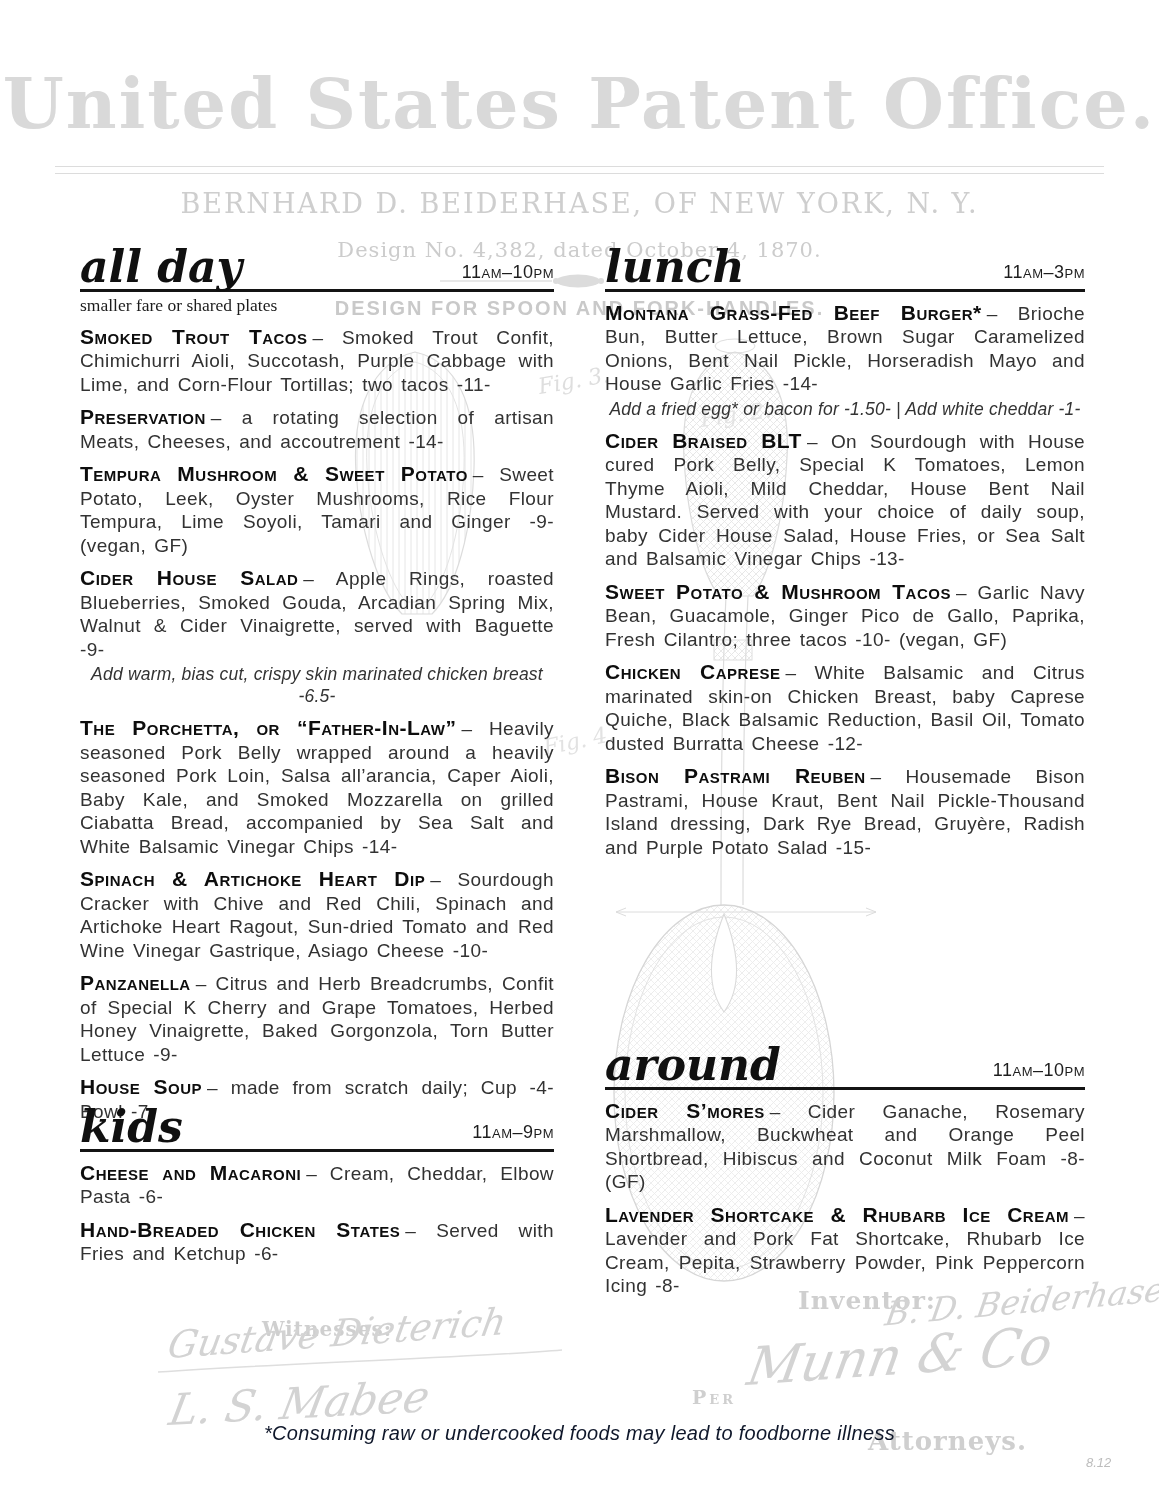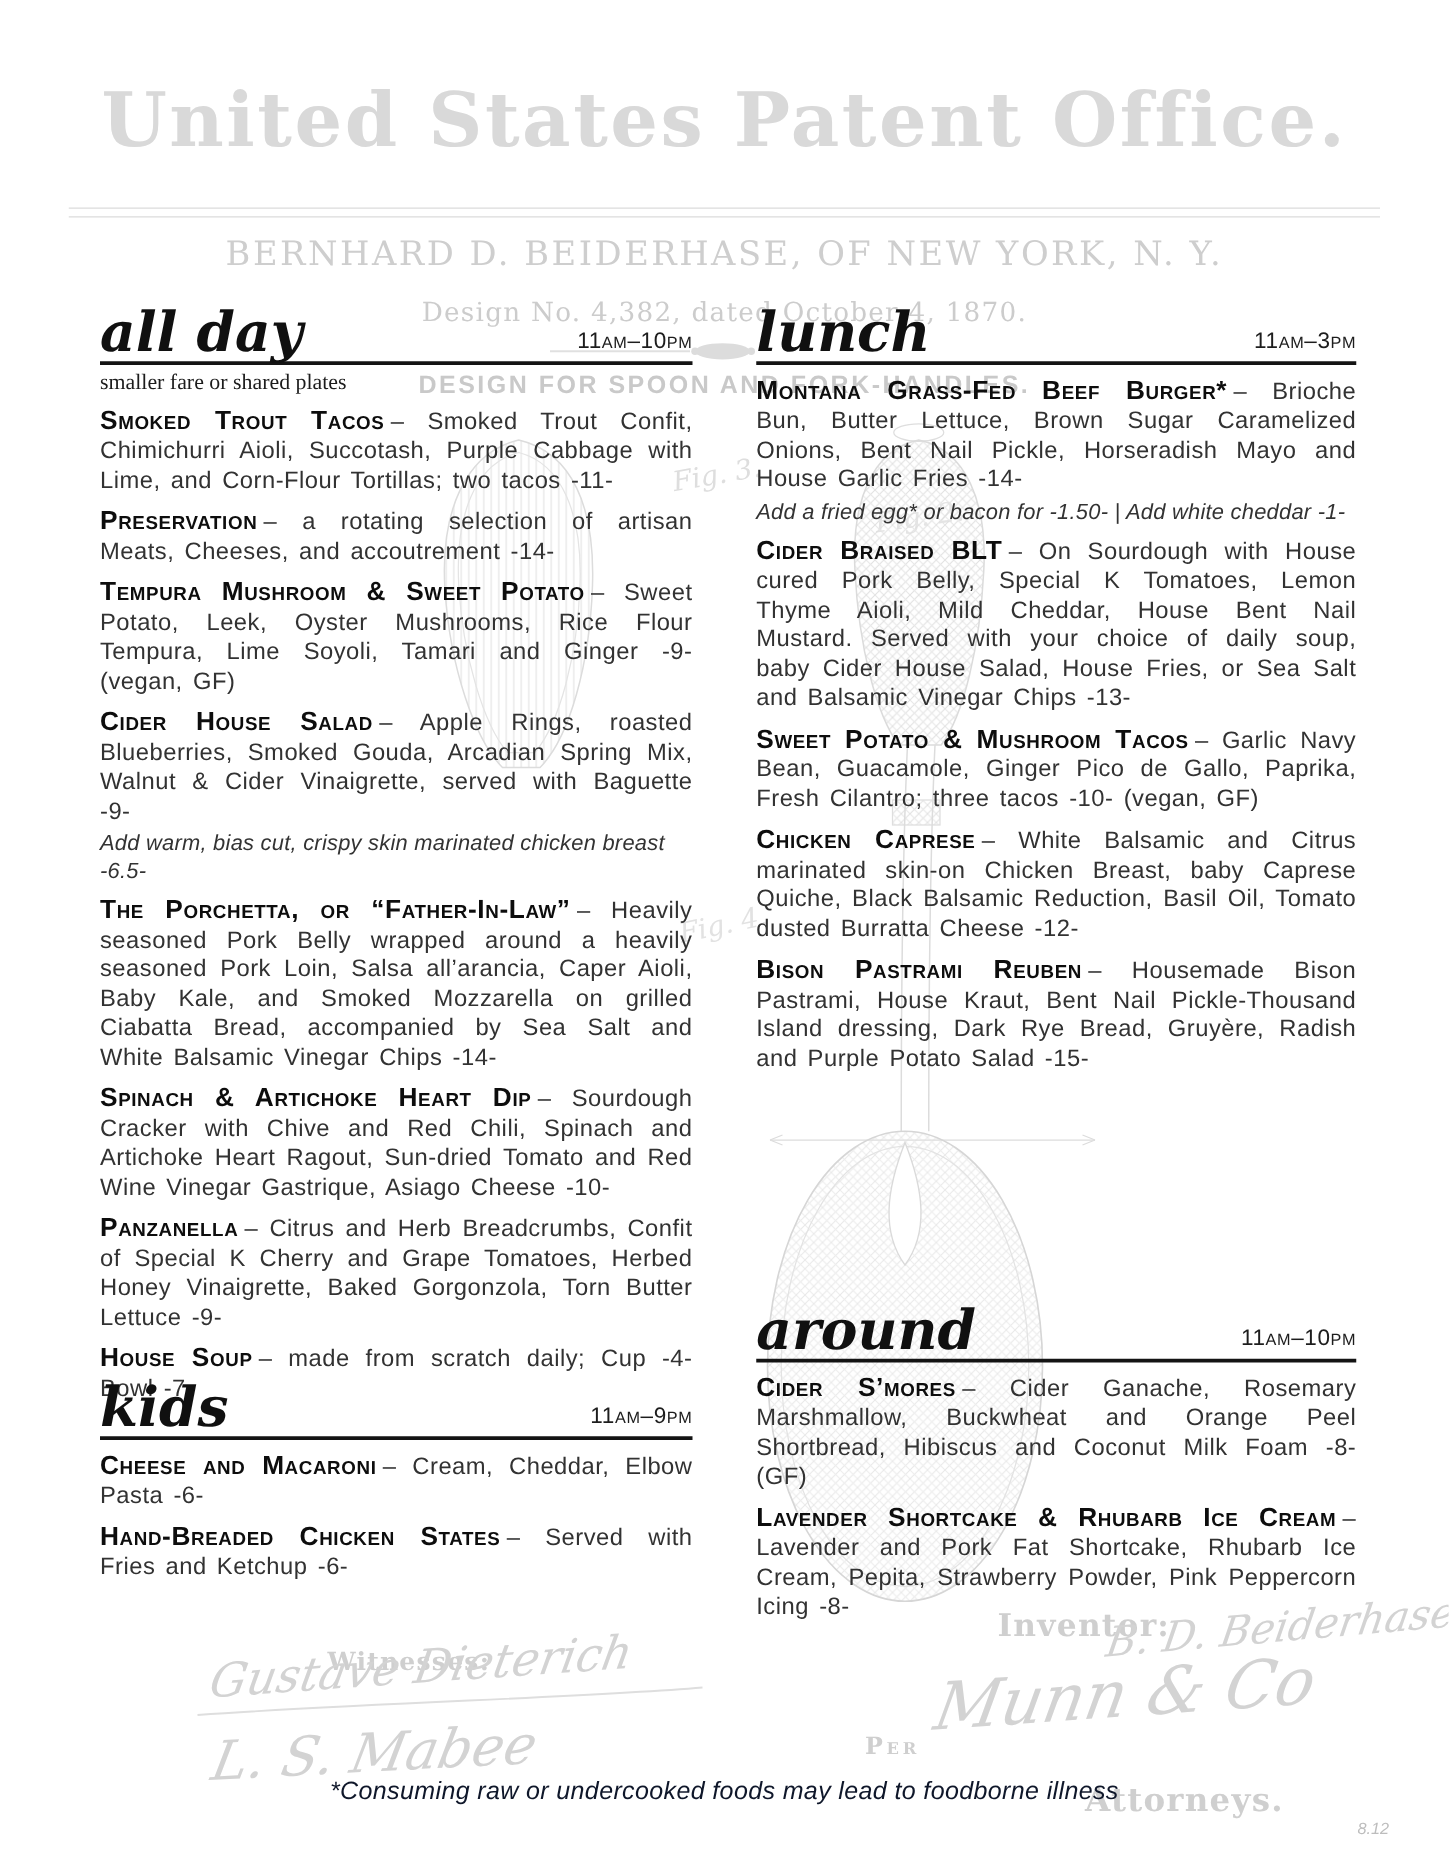--- a/index.html
+++ b/index.html
@@ -3,21 +3,21 @@
 <meta charset="utf-8">
 <style>
   html,body{margin:0;padding:0;background:#ffffff;}
   .page{position:relative;width:1159px;height:1500px;background:#ffffff;overflow:hidden;
         font-family:"Liberation Sans",sans-serif;color:#222;}
 
   
   .wm{position:absolute;inset:0;z-index:0;}
   .wm *{pointer-events:none;}
   .wm-title{position:absolute;top:62px;left:0;width:100%;text-align:center;
-            font-family:"DejaVu Serif",serif;font-weight:bold;font-size:60px;
+            font-family:"DejaVu Serif",serif;font-weight:bold;font-size:70px;
             letter-spacing:2px;color:#d9d9d9;}
   .wm-rule{position:absolute;left:55px;right:55px;height:0;border-top:1.5px solid #dcdcdc;}
   .wm-patentee{position:absolute;top:188px;left:0;width:100%;text-align:center;
             font-family:"DejaVu Serif",serif;font-size:27px;letter-spacing:2px;color:#cecece;}
   .wm-designno{position:absolute;top:238px;left:0;width:100%;text-align:center;
             font-family:"DejaVu Serif",serif;font-size:21px;letter-spacing:1px;color:#cccccc;}
   .wm-designtitle{position:absolute;top:297px;left:0;width:1159px;text-align:center;
             font-weight:bold;font-size:20px;letter-spacing:2px;color:#c9c9c9;}
   .wm-fig{position:absolute;font-family:"DejaVu Serif",serif;font-style:italic;
             font-size:22px;color:#dedede;}
@@ -35,21 +35,21 @@
             font-size:44px;line-height:0.95;color:#101010;padding-bottom:1px;}
   .sec-hours{font-variant:small-caps;font-size:18px;letter-spacing:0.5px;
             color:#1d1d1d;padding-bottom:6px;}
   .sec-sub{font-family:"Liberation Serif",serif;font-size:17.5px;color:#1c1c1c;margin-top:3px;}
   .item{margin:9px 0 0;text-align:justify;font-size:19px;line-height:23.5px;
             letter-spacing:0.4px;word-spacing:2.5px;color:#323232;}
   .iname{font-weight:bold;font-variant:small-caps;font-size:21px;
             letter-spacing:0.5px;color:#0d0d0d;}
   .idesc{margin-left:5px;}
   .note{margin:2px 0 0;font-style:italic;font-size:17.5px;letter-spacing:0.2px;
-            line-height:22px;color:#333;text-align:left;}
+            line-height:22px;color:#333;text-align:center;}
 
   .footer{position:absolute;z-index:2;top:1422px;left:0;width:100%;text-align:center;
             font-style:italic;font-size:20px;letter-spacing:0.3px;color:#0f172a;}
 </style>
 </head>
 <body>
 
 <div class="page">
 
   <div class="wm">

